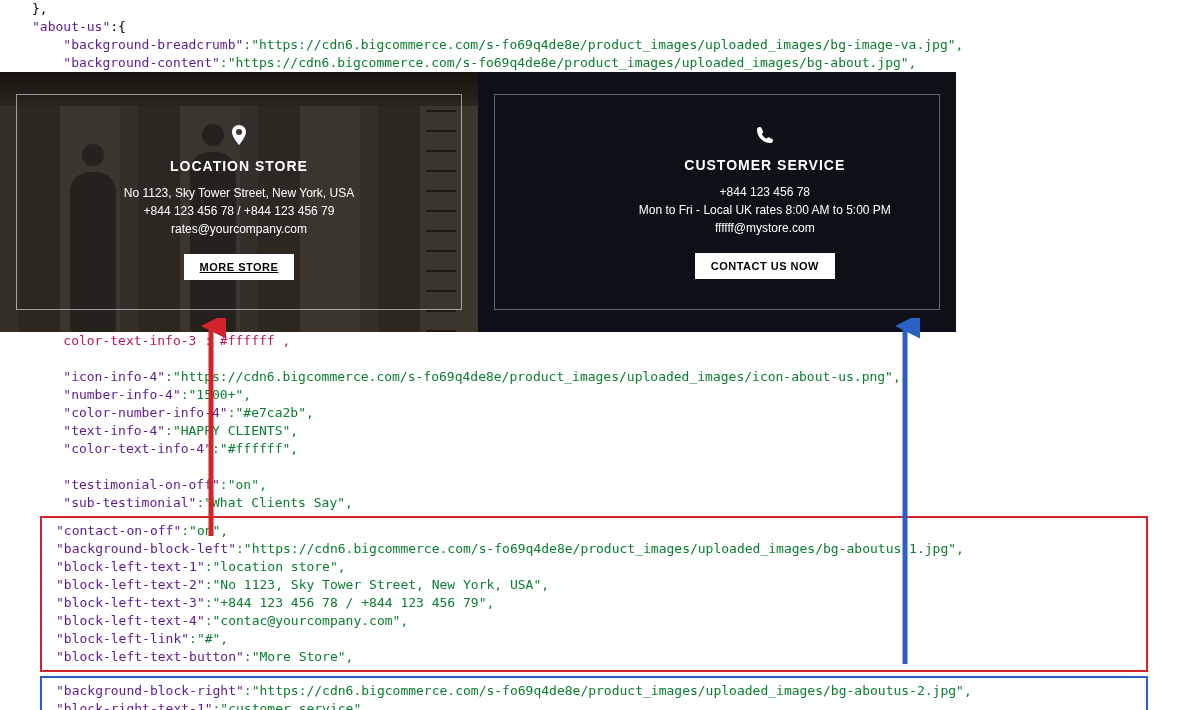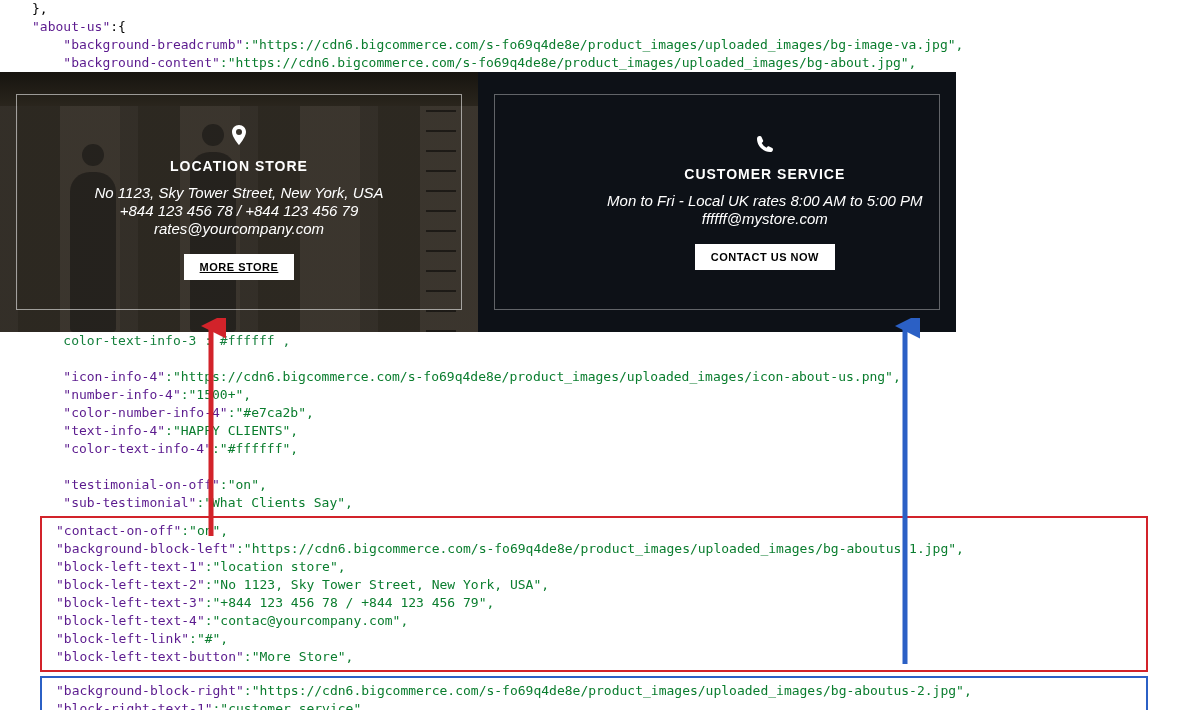--- a/index.html
+++ b/index.html
@@ -2,42 +2,42 @@
 <html><head>
 <meta charset="utf-8">
 <style>
   html,body{margin:0;padding:0;background:#fff;font-family:Consolas,Menlo,monospace;font-size:13px;color:#222;}
   .page{width:1180px;box-sizing:border-box;padding:0 0 12px 0;}
   
   pre.code{margin:0;white-space:pre;line-height:18px;font-family:Consolas,Menlo,monospace;font-size:13px;padding-left:32px;}
   .ck{color:#5b1a8e;}   
   .cs{color:#0a7d2e;}   
   .cp{color:#000;}
-  .clipped{color:#15803d;}
+  .clipped{color:#be185d;}
   .box-red{border:2px solid #d2232a;margin:4px 32px 4px 40px;padding:4px 6px 4px 14px;}
   .box-blue{border:2px solid #2b60c5;margin:4px 32px 4px 40px;padding:4px 6px 4px 14px;}
   .box-red pre.code,.box-blue pre.code{padding-left:0;}
   
   .banner{width:956px;height:260px;display:flex;position:relative;}
   .half{flex:1;position:relative;display:flex;align-items:center;justify-content:center;}
   .half.left{
     background:#3a342d;
     background-image:
       linear-gradient(rgba(20,18,14,0.55),rgba(20,18,14,0.55)),
       repeating-linear-gradient(90deg,#5a5248 0 18px,#4a4338 18px 60px,#6a6054 60px 120px),
       repeating-linear-gradient(0deg,rgba(0,0,0,0.15) 0 2px,transparent 2px 10px);
     background-blend-mode:normal,normal,overlay;
   }
   .half.right{background:#0d1117;justify-content:flex-end;}
   .frame{position:absolute;inset:22px 16px 22px 16px;border:1px solid rgba(255,255,255,0.55);}
   .half.right .frame{border-color:rgba(255,255,255,0.35);}
   .content{position:relative;text-align:center;color:#fff;font-family:"Segoe UI",Arial,sans-serif;width:80%;}
   .ico{font-size:18px;margin-bottom:8px;}
   .ttl{font-weight:700;letter-spacing:1px;font-size:14px;margin-bottom:10px;text-transform:uppercase;}
-  .line{font-size:15px;line-height:18px;font-style:italic;}
+  .line{font-size:12px;line-height:18px;}
   .btn{display:inline-block;background:#fff;color:#000;font-weight:700;font-size:11px;letter-spacing:0.5px;padding:7px 16px;margin-top:16px;text-decoration:underline;text-transform:uppercase;}
   .btn.plain{text-decoration:none;}
   
   .arrow{position:absolute;pointer-events:none;}
   .arrow svg{display:block;}
   
   .mann{position:absolute;bottom:0;width:46px;height:170px;background:rgba(10,10,10,0.45);border-radius:20px 20px 4px 4px;}
   .mann::before{content:"";position:absolute;top:-28px;left:50%;transform:translateX(-50%);width:22px;height:22px;background:rgba(10,10,10,0.45);border-radius:50%;}
   .mann.a{left:70px;height:160px;}
   .mann.b{left:190px;height:180px;}
@@ -81,20 +81,21 @@
     </div>
     <div class="half right">
       <div class="frame"></div>
       <div class="content">
         <div class="ico">
           <svg width="18" height="18" viewBox="0 0 18 18">
               <path fill="#fff" d="M3.6 1C2 1 1 2.4 1 3.8c0 7 6.2 13.2 13.2 13.2 1.4 0 2.8-1 2.8-2.6 0-.6-.3-1.1-.8-1.4l-3-1.6c-.6-.3-1.3-.2-1.8.3l-1 1c-2-1-3.7-2.7-4.7-4.7l1-1c.5-.5.6-1.2.3-1.8L5.4 1.8C5.1 1.3 4.6 1 4 1h-.4z"></path>
             </svg>
         </div>
         <div class="ttl">CUSTOMER SERVICE</div>
+        <div class="line">+844 123 456 78</div>
         <div class="line">Mon to Fri - Local UK rates 8:00 AM to 5:00 PM</div>
         <div class="line">ffffff@mystore.com</div>
         <a class="btn plain">CONTACT US NOW</a>
       </div>
     </div>
 
     <div class="arrow" style="left:196px;top:248px;">
       <svg width="30" height="224" style="position:absolute;top:-2px;">
         <defs>
             <marker id="ahR" markerWidth="12" markerHeight="12" refX="6" refY="2" orient="auto">

